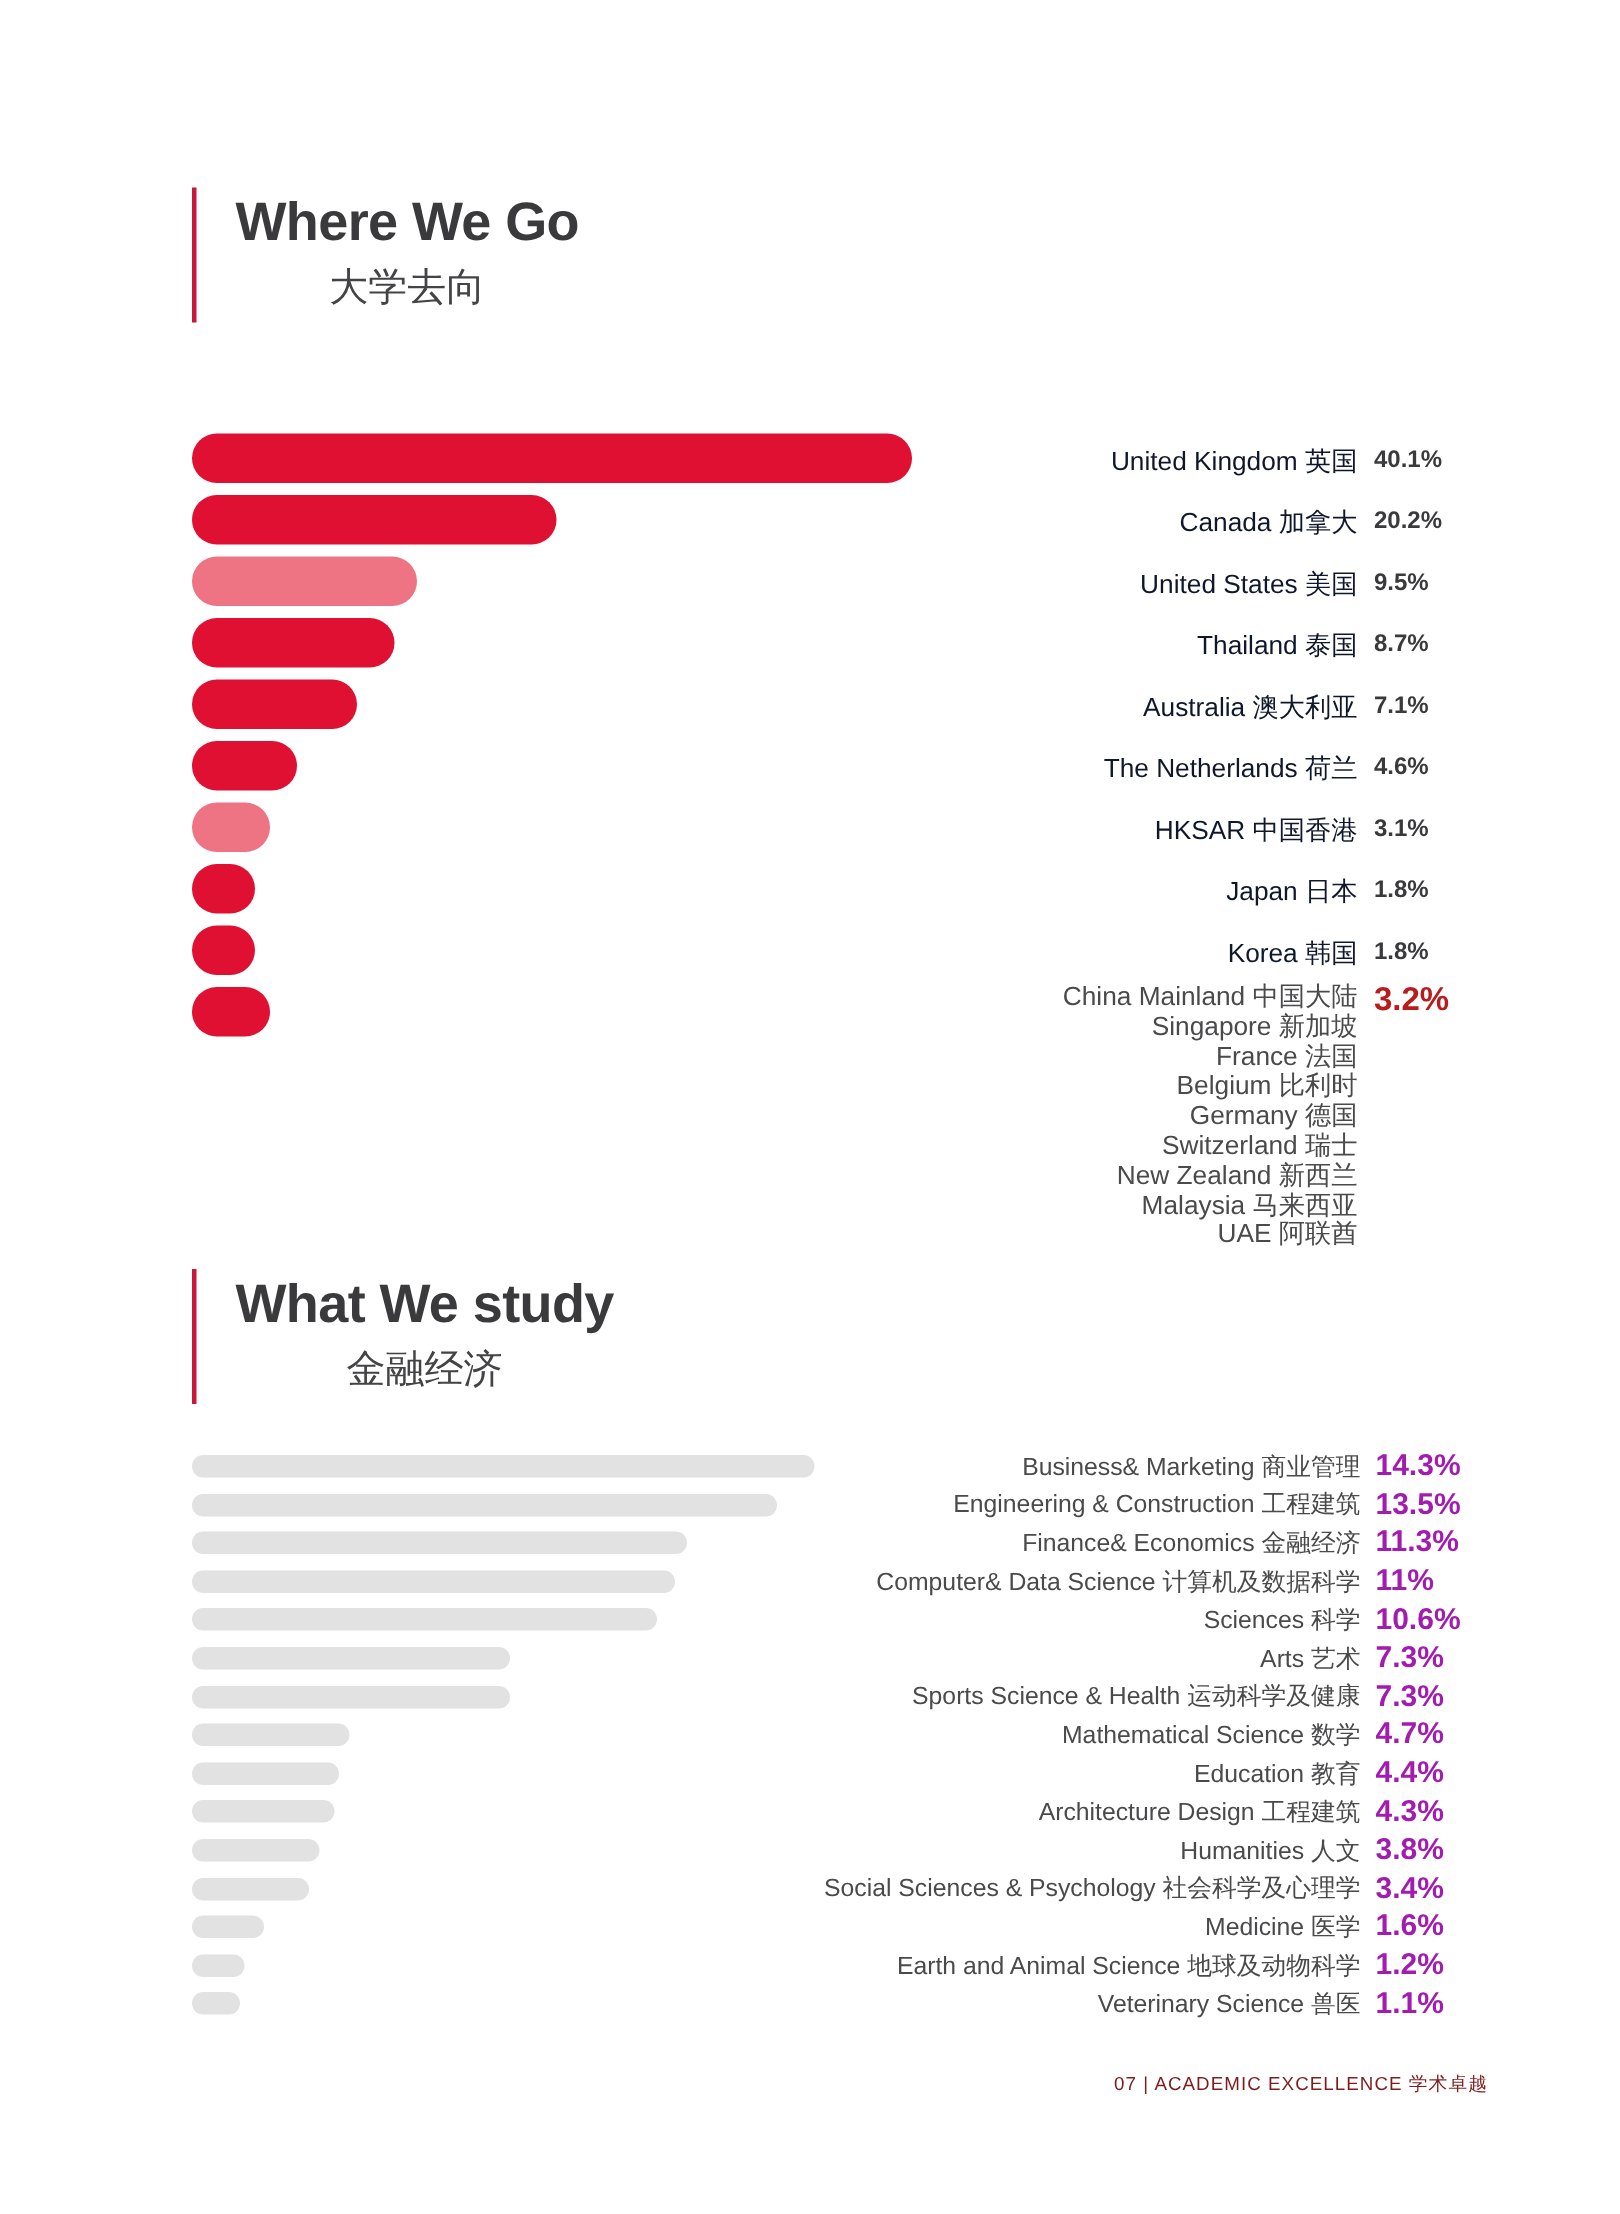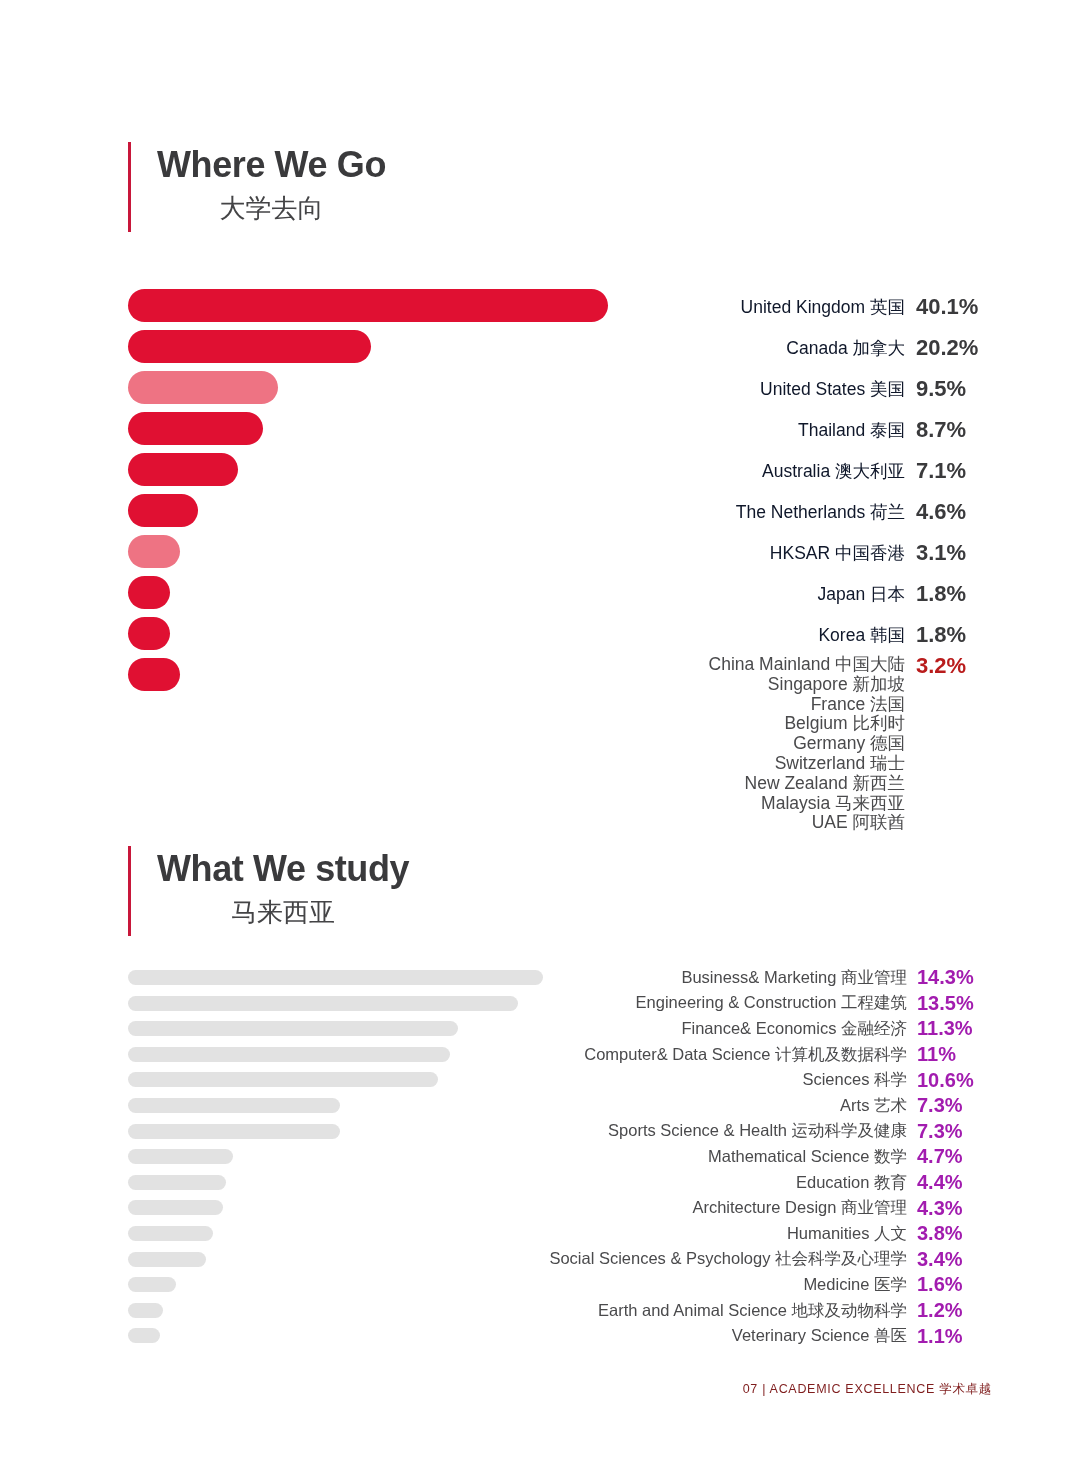--- a/index.html
+++ b/index.html
@@ -88,21 +88,21 @@
     width: 285px;
     text-align: right;
     font-size: 17.5px;
     color: #0f172a;
     white-space: nowrap;
   }
   .lbl-pct-c {
     width: 95px;
     margin-left: 11px;
     text-align: left;
-    font-size: 22px;
+    font-size: 16px;
     font-weight: bold;
     color: #3a3a3c;
     white-space: nowrap;
   }
 
   
   .row-c.group { height: auto; }
   .group-inner {
     position: absolute;
     left: 620px;
@@ -188,21 +188,21 @@
     top: 1381px;
     font-size: 12.5px;
     color: #7f1d1d;
     letter-spacing: 0.7px;
     white-space: nowrap;
   }
 </style>
 </head>
 <body>
 
-<div class="section-head" id="head-1" style="top:142px;">
+<div class="section-head" id="head-1" style="top:125px;">
   <div class="head-rule" style="height: 90px;"></div>
   <div class="head-text">
     <div class="head-en">Where We Go</div>
     <div class="head-zh">大学去向</div>
   </div>
 </div>
 
 <div id="chart-countries">
     <div class="row-c">
       <div class="bar-zone-c">
@@ -303,21 +303,21 @@
         </div>
         <div class="group-pct">3.2%</div>
       </div>
     </div>
   </div>
 
 <div class="section-head" id="head-2" style="top:846px;">
   <div class="head-rule" style="height: 90px;"></div>
   <div class="head-text">
     <div class="head-en">What We study</div>
-    <div class="head-zh">马来西亚</div>
+    <div class="head-zh">金融经济</div>
   </div>
 </div>
 
 <div id="chart-majors">
     <div class="row-m">
       <div class="bar-zone-m">
         <div class="bar-m" style="width: 415px; background: rgb(226, 226, 226);"></div>
       </div>
       <div class="lbl-zone-m">
         <div class="lbl-name-m">Business&amp; Marketing 商业管理</div>
@@ -394,21 +394,21 @@
       <div class="lbl-zone-m">
         <div class="lbl-name-m">Education 教育</div>
         <div class="lbl-pct-m">4.4%</div>
       </div>
     </div>
     <div class="row-m">
       <div class="bar-zone-m">
         <div class="bar-m" style="width: 95px; background: rgb(226, 226, 226);"></div>
       </div>
       <div class="lbl-zone-m">
-        <div class="lbl-name-m">Architecture Design 商业管理</div>
+        <div class="lbl-name-m">Architecture Design 工程建筑</div>
         <div class="lbl-pct-m">4.3%</div>
       </div>
     </div>
     <div class="row-m">
       <div class="bar-zone-m">
         <div class="bar-m" style="width: 85px; background: rgb(226, 226, 226);"></div>
       </div>
       <div class="lbl-zone-m">
         <div class="lbl-name-m">Humanities 人文</div>
         <div class="lbl-pct-m">3.8%</div>

